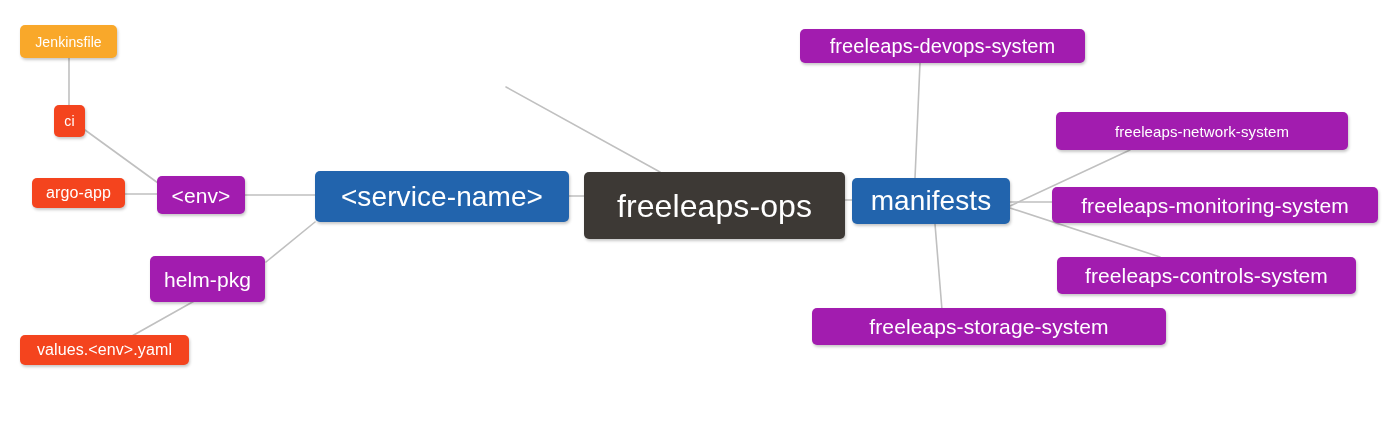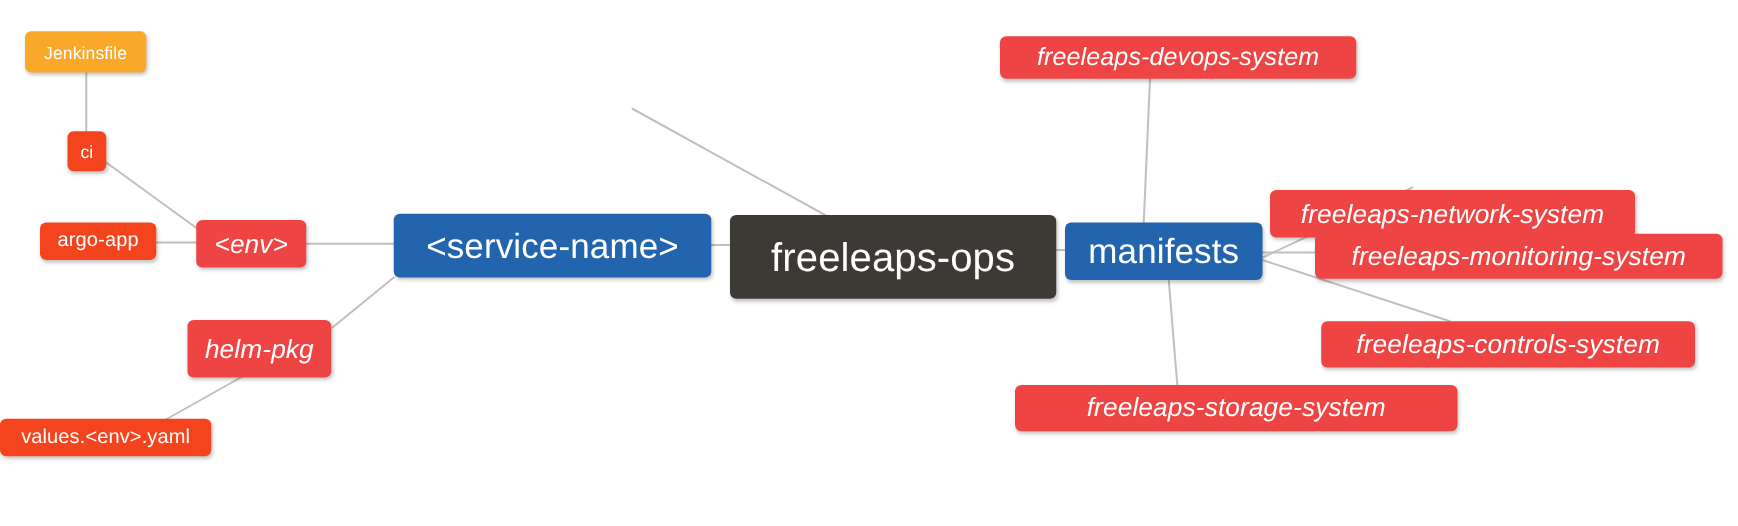--- a/index.html
+++ b/index.html
@@ -36,21 +36,21 @@
     white-space: nowrap;
     border-radius: 5px;
     box-shadow: 1px 2px 3px rgba(0,0,0,0.22);
     line-height: 1;
     letter-spacing: 0.1px;
     z-index: 2;
     cursor: pointer;
   }
   .n-root     { background: #3d3935; }
   .n-blue     { background: #2264ad; }
-  .n-green    { background: #ef4444; font-style: italic; }
+  .n-green    { background: #a21caf; }
   .n-orange   { background: #f9a82a; }
   .n-red      { background: #f4441e; }
 </style>
 </head>
 <body>
 
 <div id="mindmap">
   <svg id="edges" viewBox="0 0 1390 421" xmlns="http://www.w3.org/2000/svg">
       <line x1="69" y1="58" x2="69" y2="106" stroke="#c0c0c0" stroke-width="1.6" stroke-linecap="round"></line>
       <line x1="85" y1="130" x2="158" y2="183" stroke="#c0c0c0" stroke-width="1.6" stroke-linecap="round"></line>
@@ -65,22 +65,22 @@
       <line x1="1010" y1="206" x2="1130" y2="150" stroke="#c0c0c0" stroke-width="1.6" stroke-linecap="round"></line>
       <line x1="1010" y1="202" x2="1052" y2="202" stroke="#c0c0c0" stroke-width="1.6" stroke-linecap="round"></line>
       <line x1="1010" y1="208" x2="1160" y2="257" stroke="#c0c0c0" stroke-width="1.6" stroke-linecap="round"></line>
       <line x1="935" y1="224" x2="942" y2="310" stroke="#c0c0c0" stroke-width="1.6" stroke-linecap="round"></line>
     </svg>
 <div class="node n-orange" style="left: 20px; top: 25px; width: 97px; height: 33px; font-size: 14px;">Jenkinsfile</div>
     <div class="node n-red" style="left: 54px; top: 105px; width: 31px; height: 32px; font-size: 14px;">ci</div>
     <div class="node n-red" style="left: 32px; top: 178px; width: 93px; height: 30px; font-size: 16px;">argo-app</div>
     <div class="node n-green" style="left: 157px; top: 176px; width: 88px; height: 38px; font-size: 21px;">&lt;env&gt;</div>
     <div class="node n-green" style="left: 150px; top: 256px; width: 115px; height: 46px; font-size: 21px;">helm-pkg</div>
-    <div class="node n-red" style="left: 0; top: 335px; width: 169px; height: 30px; font-size: 16px;">values.&lt;env&gt;.yaml</div>
+    <div class="node n-red" style="left: 20px; top: 335px; width: 169px; height: 30px; font-size: 16px;">values.&lt;env&gt;.yaml</div>
     <div class="node n-blue" style="left: 315px; top: 171px; width: 254px; height: 51px; font-size: 28px;">&lt;service-name&gt;</div>
     <div class="node n-root" style="left: 584px; top: 172px; width: 261px; height: 67px; font-size: 32px;">freeleaps-ops</div>
     <div class="node n-blue" style="left: 852px; top: 178px; width: 158px; height: 46px; font-size: 28px;">manifests</div>
     <div class="node n-green" style="left: 800px; top: 29px; width: 285px; height: 34px; font-size: 20px;">freeleaps-devops-system</div>
-    <div class="node n-green" style="left: 1016px; top: 112px; width: 292px; height: 38px; font-size: 21px; margin-top: 40px;">freeleaps-network-system</div>
+    <div class="node n-green" style="left: 1056px; top: 112px; width: 292px; height: 38px; font-size: 15px;">freeleaps-network-system</div>
     <div class="node n-green" style="left: 1052px; top: 187px; width: 326px; height: 36px; font-size: 21px;">freeleaps-monitoring-system</div>
     <div class="node n-green" style="left: 1057px; top: 257px; width: 299px; height: 37px; font-size: 21px;">freeleaps-controls-system</div>
     <div class="node n-green" style="left: 812px; top: 308px; width: 354px; height: 37px; font-size: 21px;">freeleaps-storage-system</div>
   </div>
 
 </body></html>

